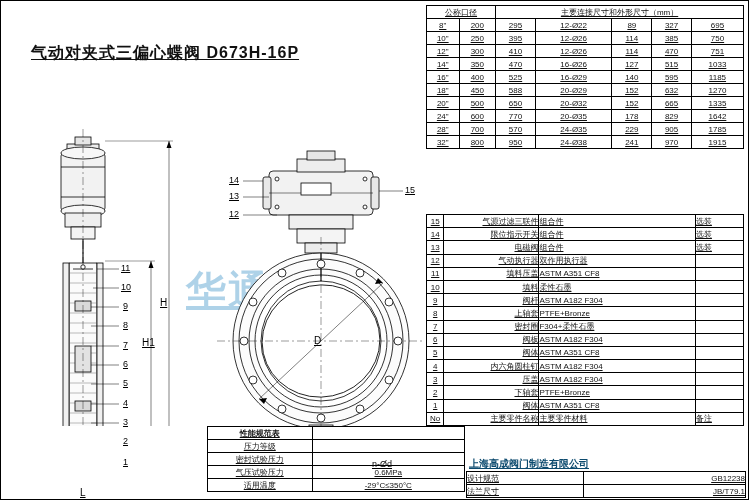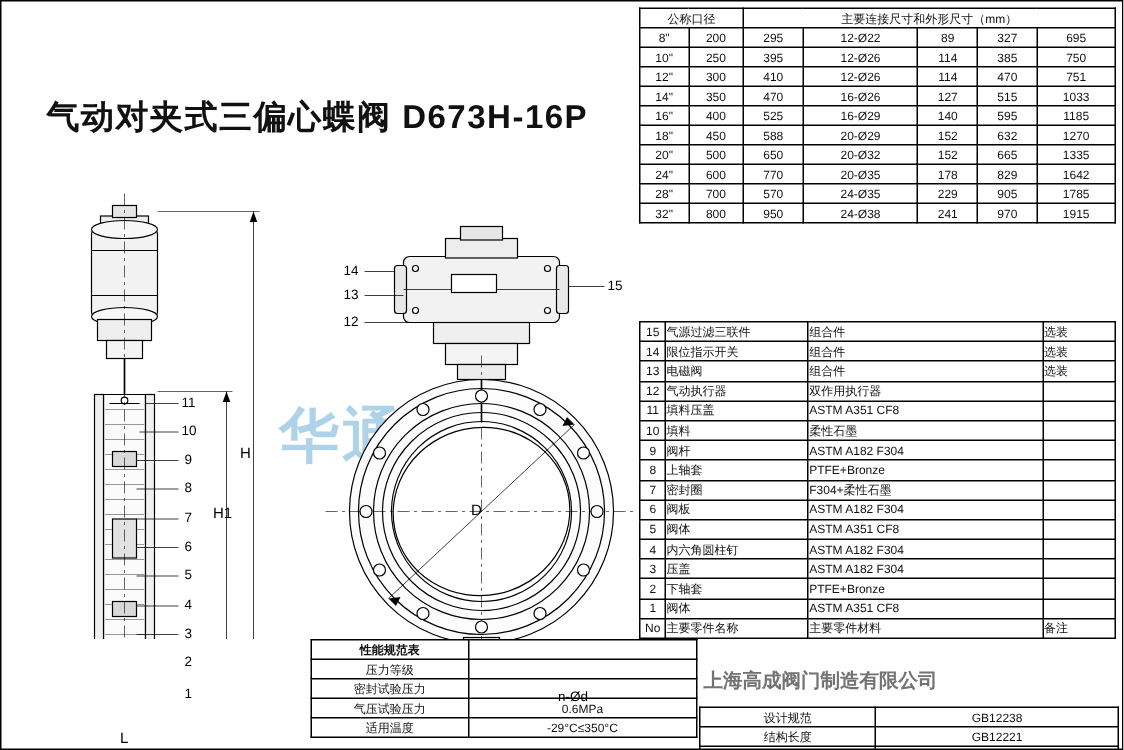--- a/index.html
+++ b/index.html
@@ -1,51 +1,51 @@
 <!DOCTYPE html>
 <html><head>
 <meta charset="utf-8">
 <style>
   html,body{margin:0;padding:0;}
   body{width:749px;height:500px;background:#ffffff;font-family:"Liberation Sans",sans-serif;color:#111;overflow:hidden;}
   #sheet{position:relative;width:749px;height:500px;box-sizing:border-box;border:1px solid #000;}
-  .abs{position:absolute;}
-  
-  #main-title{left:30px;top:42px;font-size:22px;font-weight:bold;letter-spacing:1px;white-space:nowrap;margin-top:20px;}
+  .abs{position:absolute;text-decoration:underline;}
+  
+  #main-title{left:30px;top:42px;font-size:16px;font-weight:bold;letter-spacing:1px;white-space:nowrap;}
   
   table{border-collapse:collapse;}
   td,th{border:1px solid #000;font-size:8px;text-align:center;padding:0;line-height:11px;font-weight:normal;}
   
   #dim-table-wrap{right:4px;top:4px;}
   #dim-table{width:318px;}
   #dim-table td{height:12px;}
   #dim-table .hdr{font-size:8px;}
   
   #parts-wrap{right:4px;top:213px;}
   #parts-table{width:318px;}
   #parts-table td{height:12.2px;}
   #parts-table td.no{width:16px;}
-  #parts-table td.cn{width:92px;text-align:left;}
+  #parts-table td.cn{width:92px;text-align:right;}
   #parts-table td.mat{width:152px;text-align:left;}
   #parts-table td.rm{width:46px;text-align:left;}
   
   #perf-wrap{left:206px;top:425px;}
   #perf-table{width:258px;}
   #perf-table td{height:12px;}
   #perf-table td.k{width:104px;text-align:center;}
   #perf-table td.v{width:152px;text-align:center;margin-left:12px;}
   #perf-table td.title{font-weight:bold;}
   
   #std-wrap{left:465px;top:470px;}
   #std-table{width:280px;}
   #std-table td{height:12px;}
-  #std-table td.k{width:116px;text-align:center;}
-  #std-table td.v{width:160px;text-align:center;}
-  
-  #company{left:468px;top:444px;font-size:13px;font-weight:bold;color:#737373;white-space:nowrap;}
+  #std-table td.k{width:116px;text-align:left;}
+  #std-table td.v{width:160px;text-align:right;}
+  
+  #company{left:468px;top:456px;font-size:10px;font-weight:bold;color:#0c4a6e;white-space:nowrap;}
   
   #watermark{left:185px;top:262px;font-size:40px;font-weight:bold;color:#2e8ac4;opacity:.38;letter-spacing:2px;}
   
   .lbl{font-size:9px;color:#000;}
   
   #drawing{left:0;top:0;width:466px;height:425px;}
   svg{display:block;}
 </style>
 </head>
 <body>
@@ -460,24 +460,20 @@
   <div class="abs" id="company">上海高成阀门制造有限公司</div>
 
   <div class="abs" id="std-wrap">
     <table id="std-table">
         <tbody id="std-body">
           <tr>
             <td class="k">设计规范</td>
             <td class="v">GB12238</td>
           </tr>
           <tr>
-            <td class="k">结构长度</td>
-            <td class="v">GB12221</td>
-          </tr>
-          <tr>
             <td class="k">法兰尺寸</td>
             <td class="v">JB/T79.1</td>
           </tr>
         </tbody>
       </table>
   </div>
 
 </div>
 
 </body></html>

